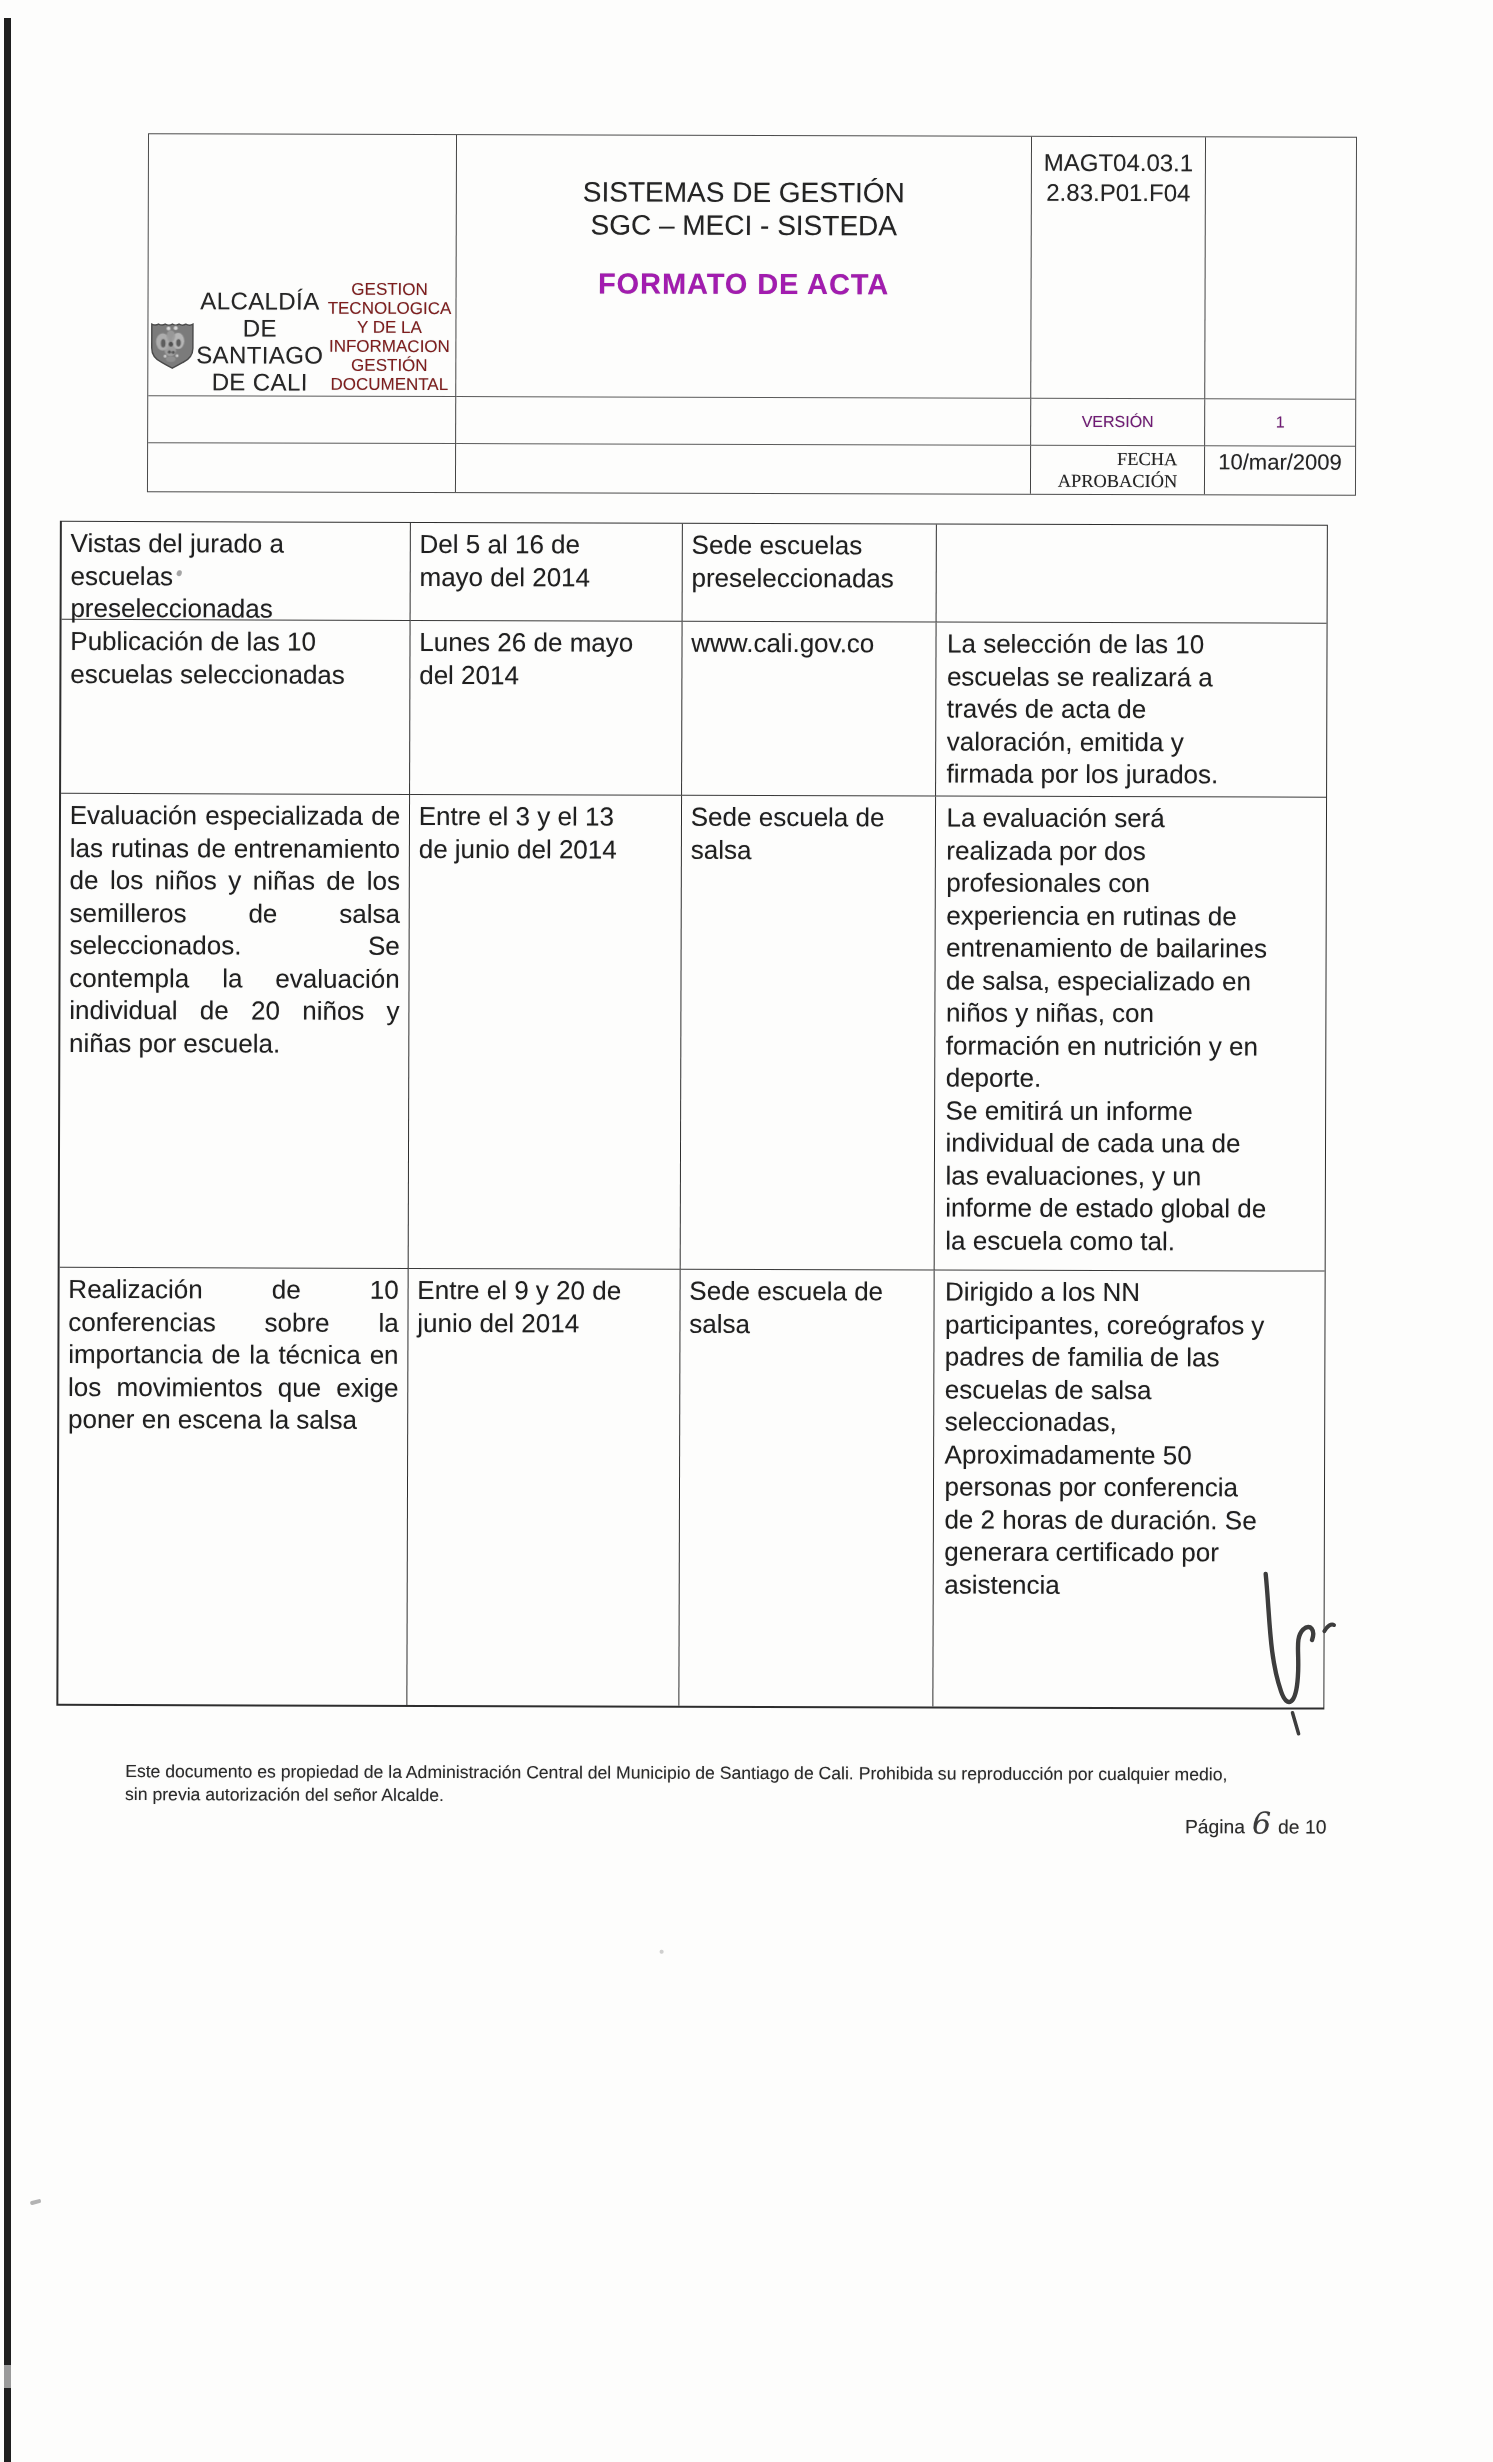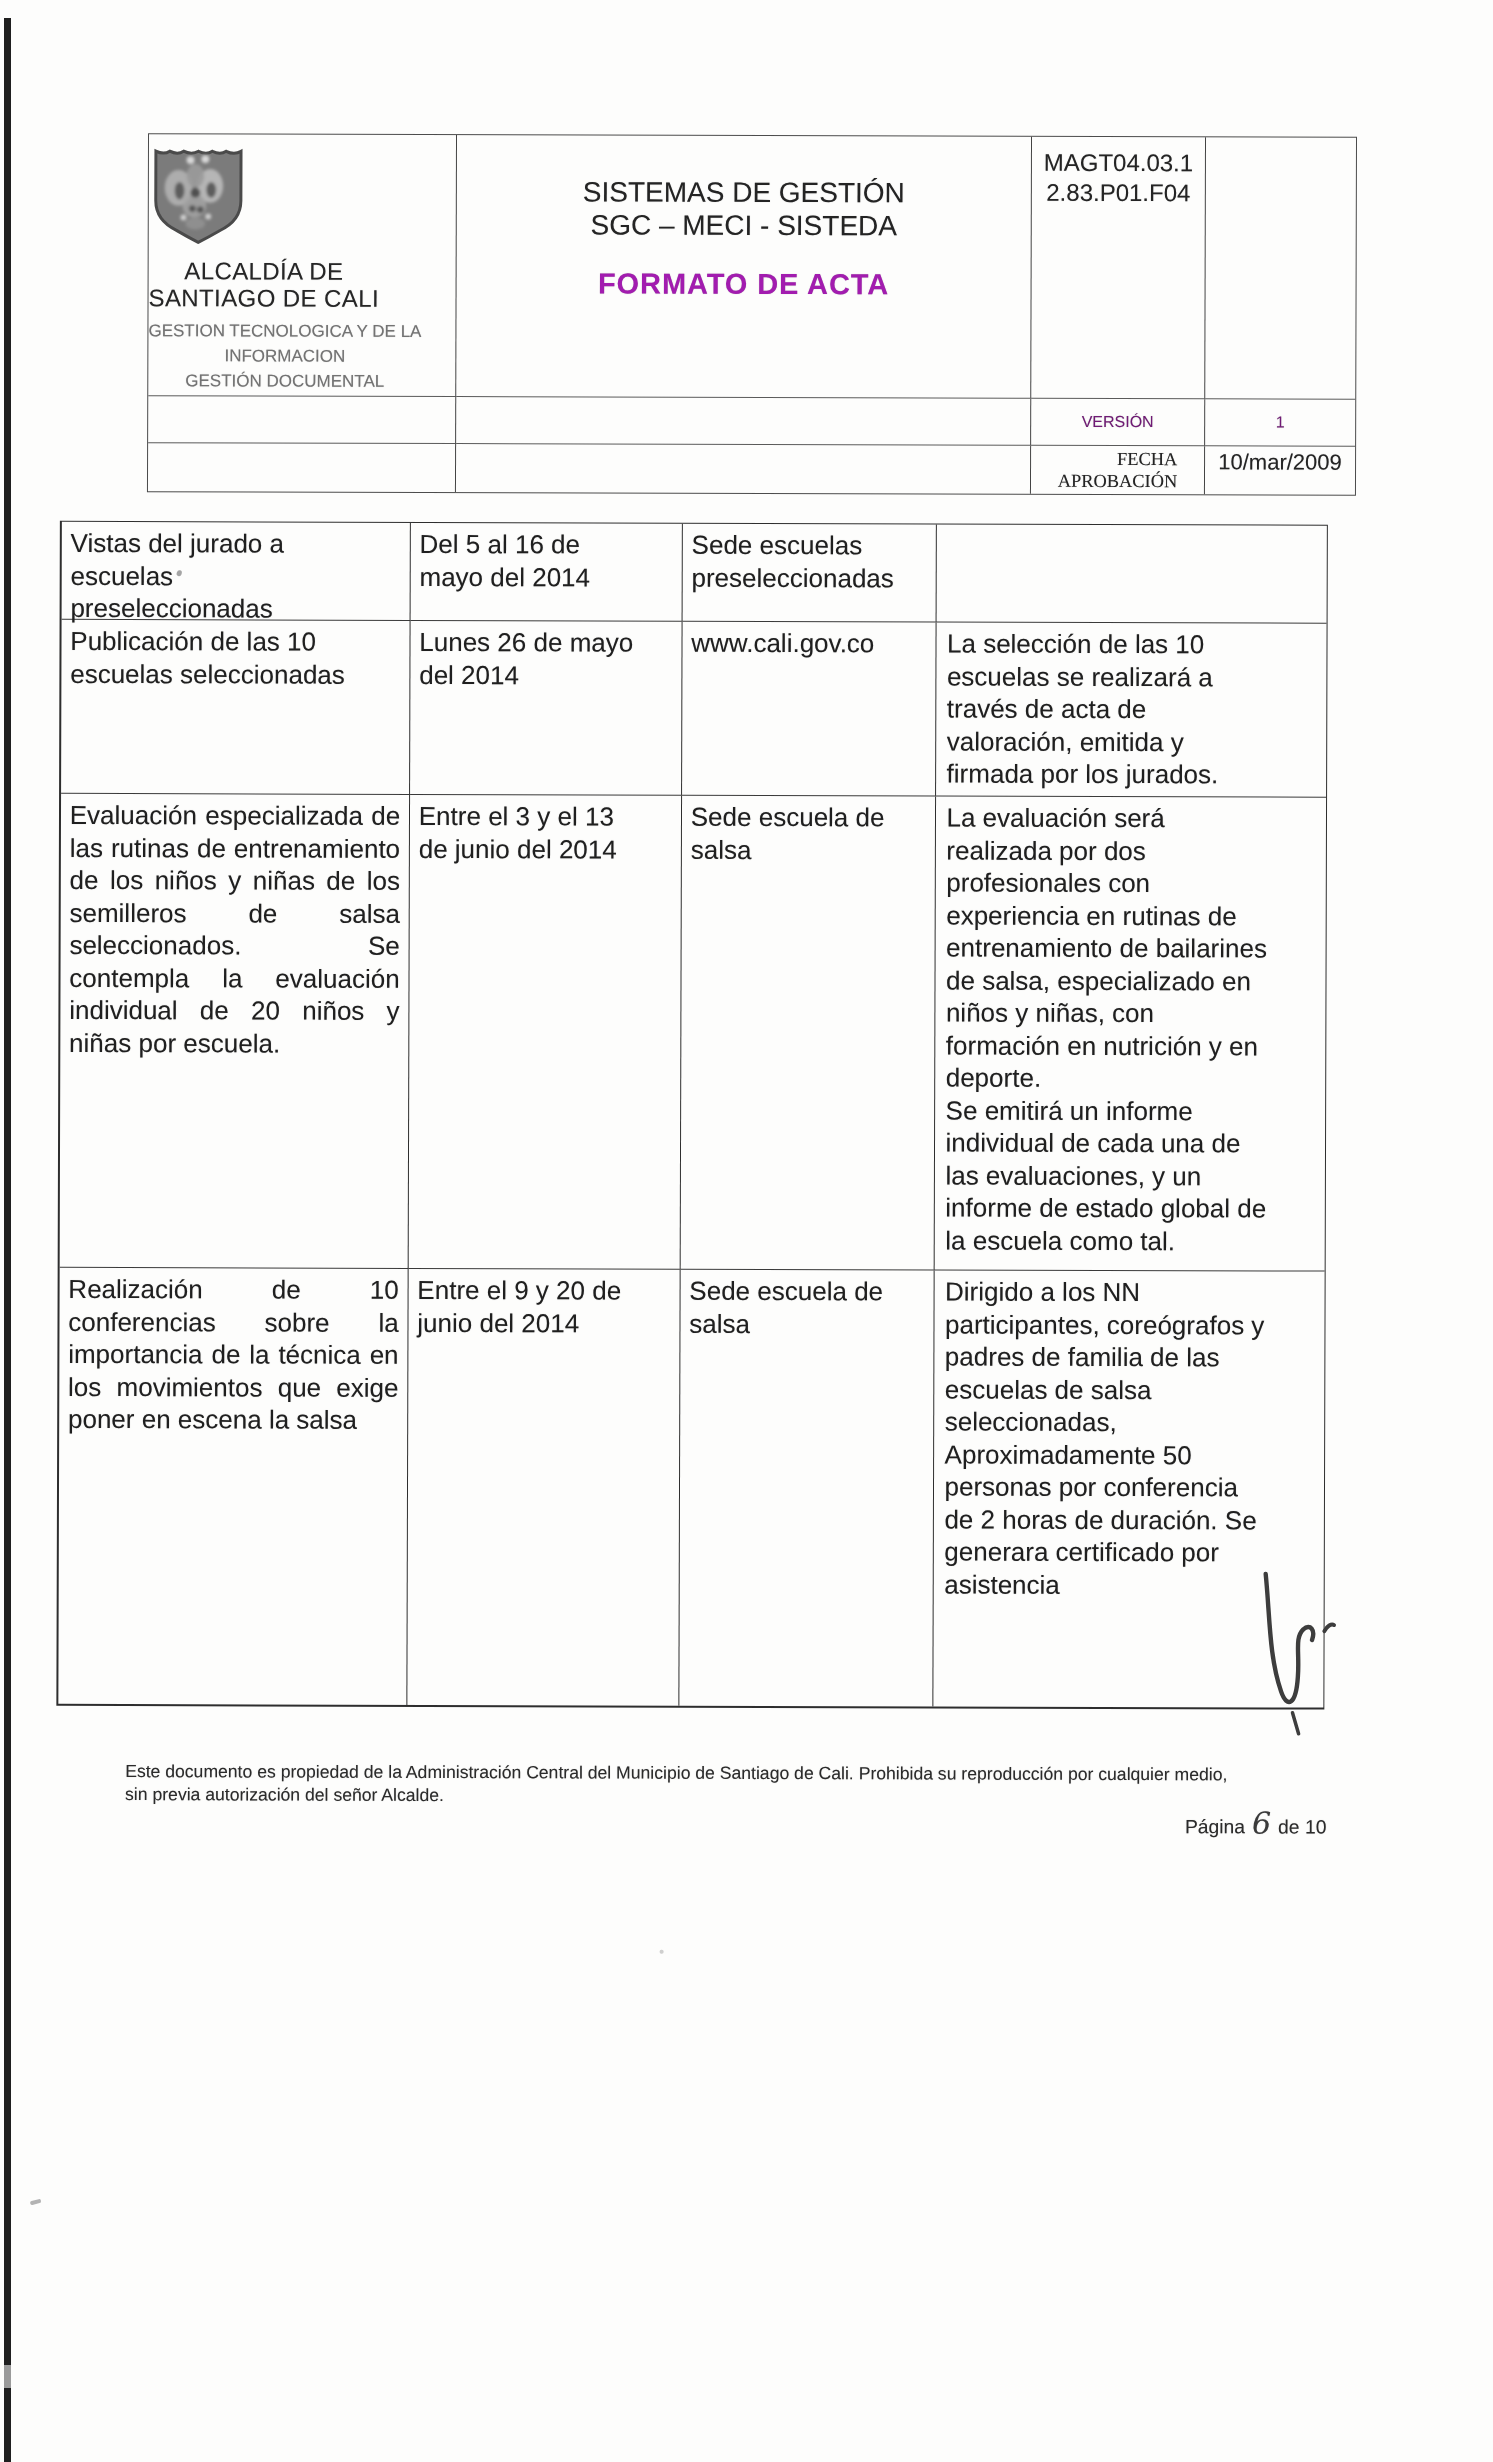--- a/index.html
+++ b/index.html
@@ -14,26 +14,26 @@
 
   
   .header-table{position:absolute;left:148px;top:133px;display:grid;
     grid-template-columns:308px 575px 174px 150px;
     grid-template-rows:262px 47px 48px;
     border:1.8px solid #4c4c4c;background:transparent;}
   .hcell{box-sizing:border-box;position:relative;}
   .hcell.br{border-right:1.8px solid #444;}
   .hcell.bb{border-bottom:1.8px solid #5a5a5a;}
 
-  .logo-cell{display:flex;flex-direction:column;align-items:flex-start;padding-top:12.3px;}
+  .logo-cell{display:flex;flex-direction:row;align-items:flex-end;padding-top:12.3px;}
   .crest{width:99px;height:99px;}
   .org-name{margin-top:11.4px;font-size:24px;line-height:27px;text-align:center;
     white-space:pre-line;color:#262626;letter-spacing:0.4px;}
-  .dept{margin-top:auto;margin-bottom:1.8px;font-size:17px;line-height:25px;
-    text-align:center;white-space:pre-line;color:#737373;}
+  .dept{margin-top:auto;margin-bottom:1.8px;font-size:17px;line-height:19px;
+    text-align:center;white-space:pre-line;color:#7f1d1d;}
 
   .title-cell{display:flex;flex-direction:column;align-items:center;padding-top:40px;}
   .sys-title{font-size:28px;line-height:33px;text-align:center;white-space:pre-line;color:#242424;}
   .doc-title{margin-top:26px;font-size:29px;font-weight:bold;letter-spacing:0.9px;color:#a21caf;}
 
   .code-cell{padding-top:10.5px;font-size:24px;line-height:30px;text-align:center;
     white-space:pre-line;color:#242424;}
 
   .vlabel-cell,.vvalue-cell{display:flex;align-items:center;justify-content:center;
     font-size:16px;color:#701a75;}

